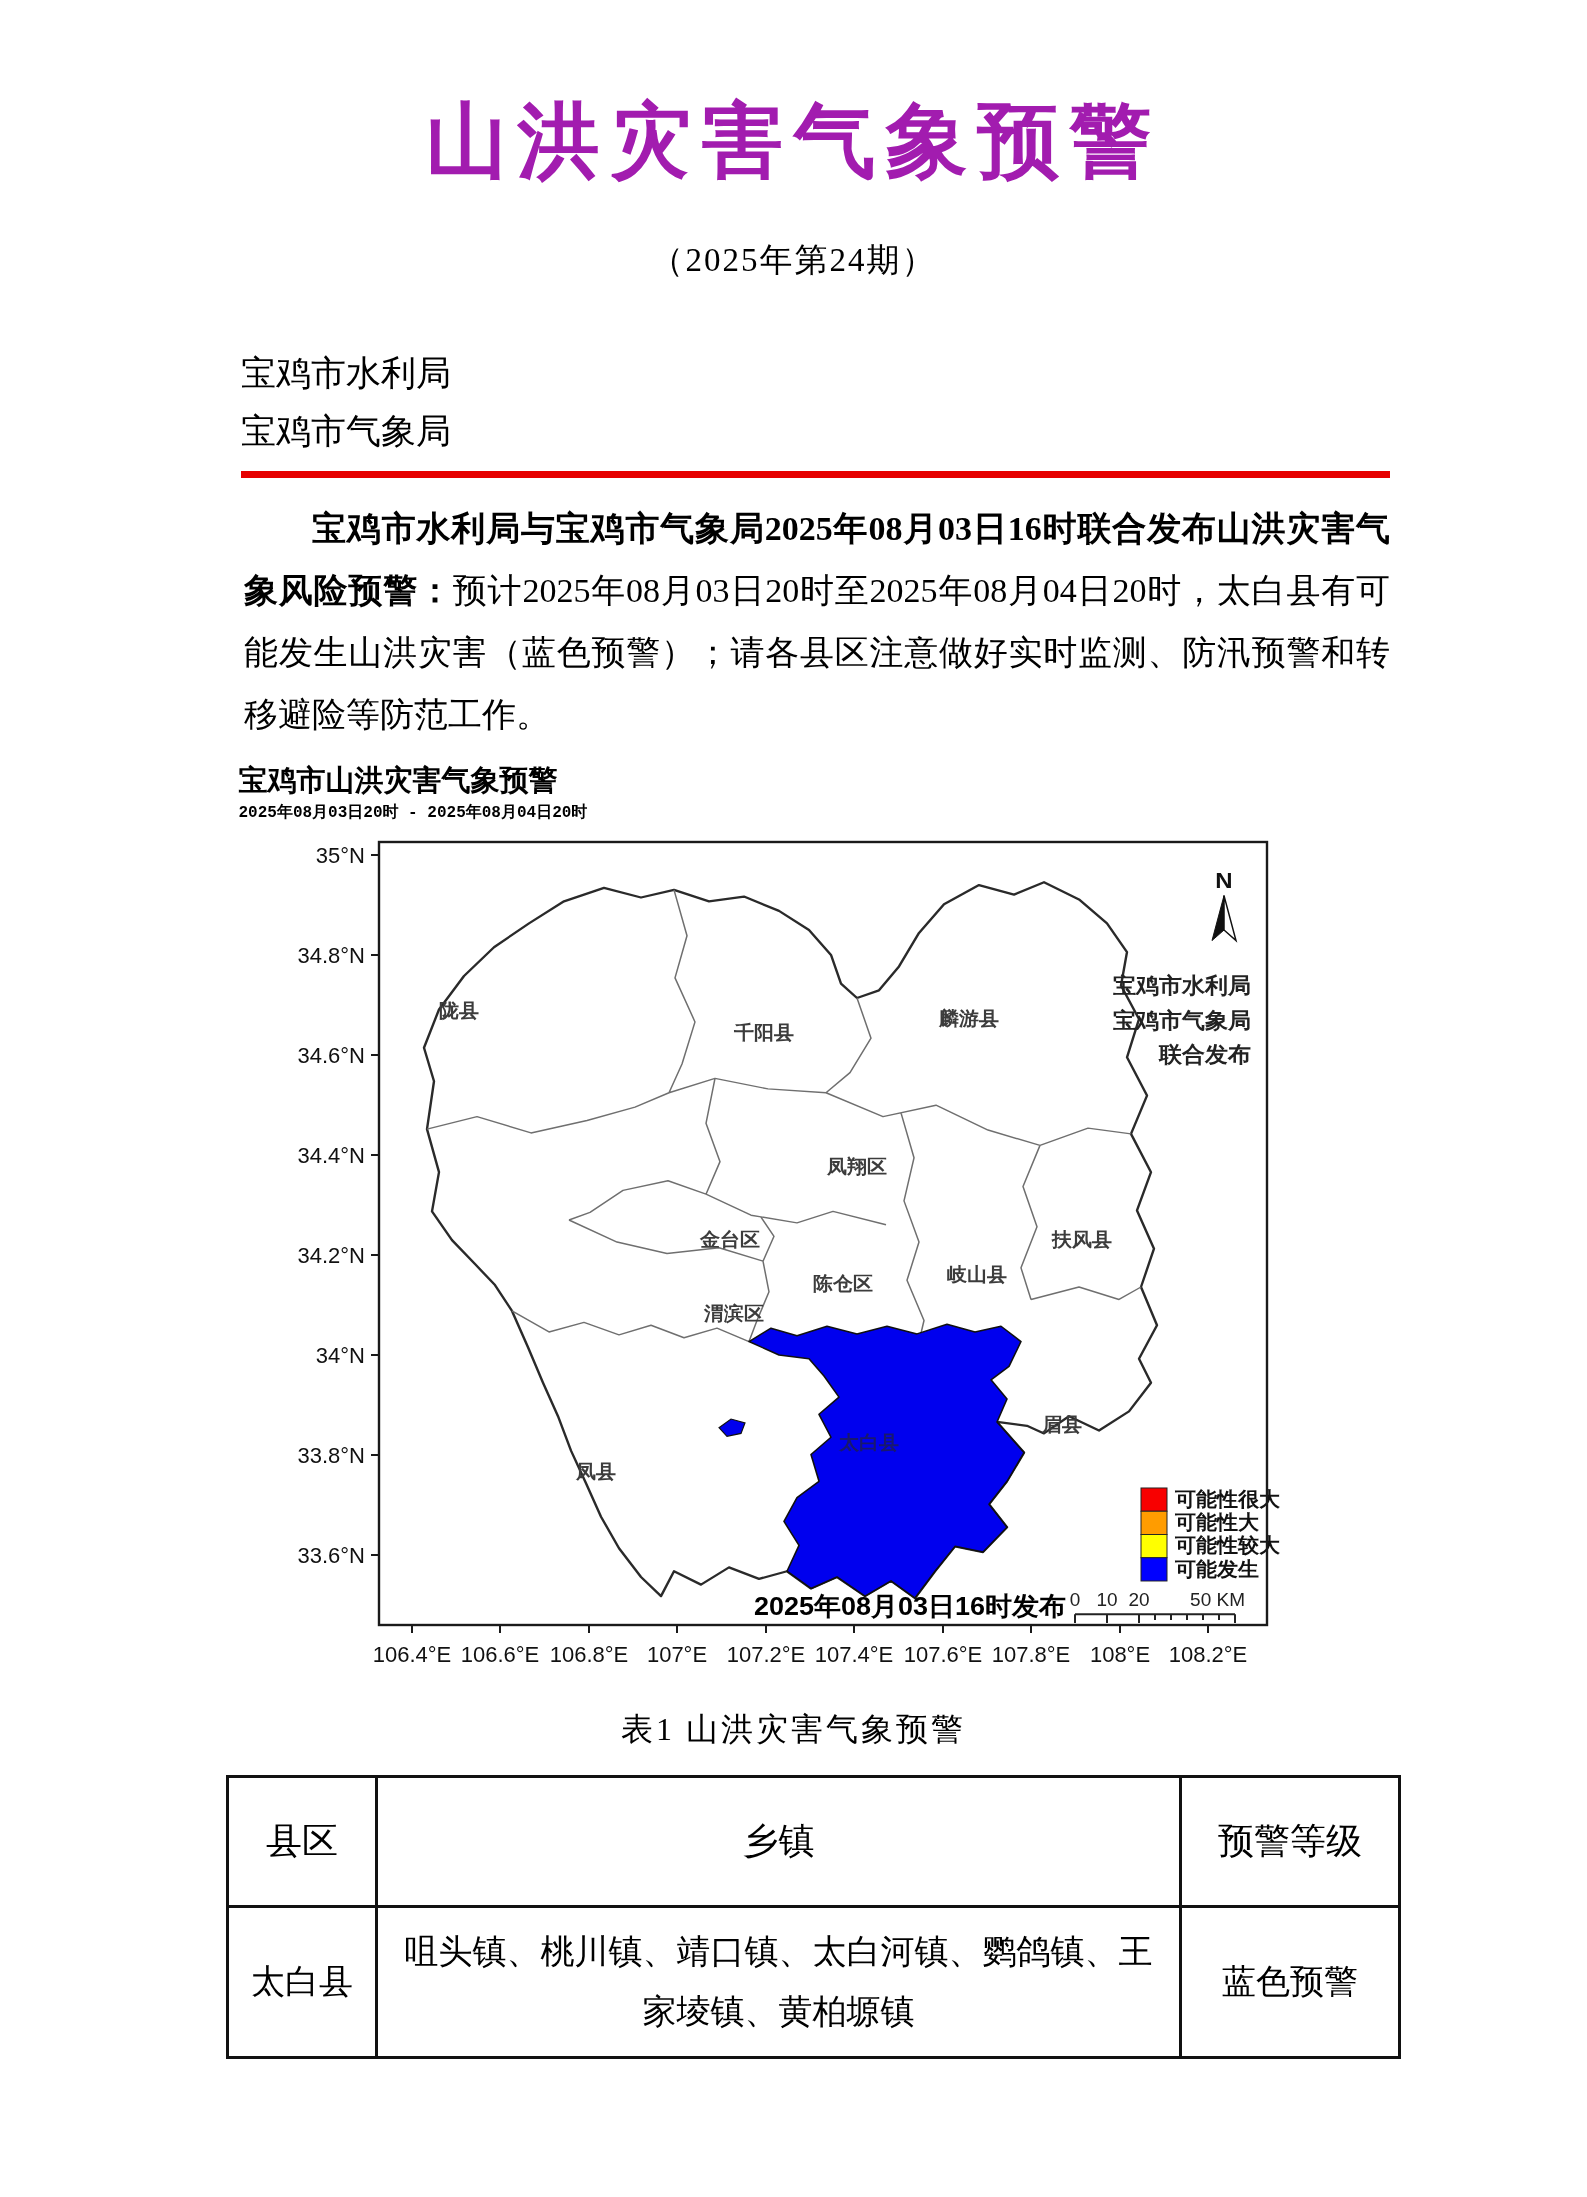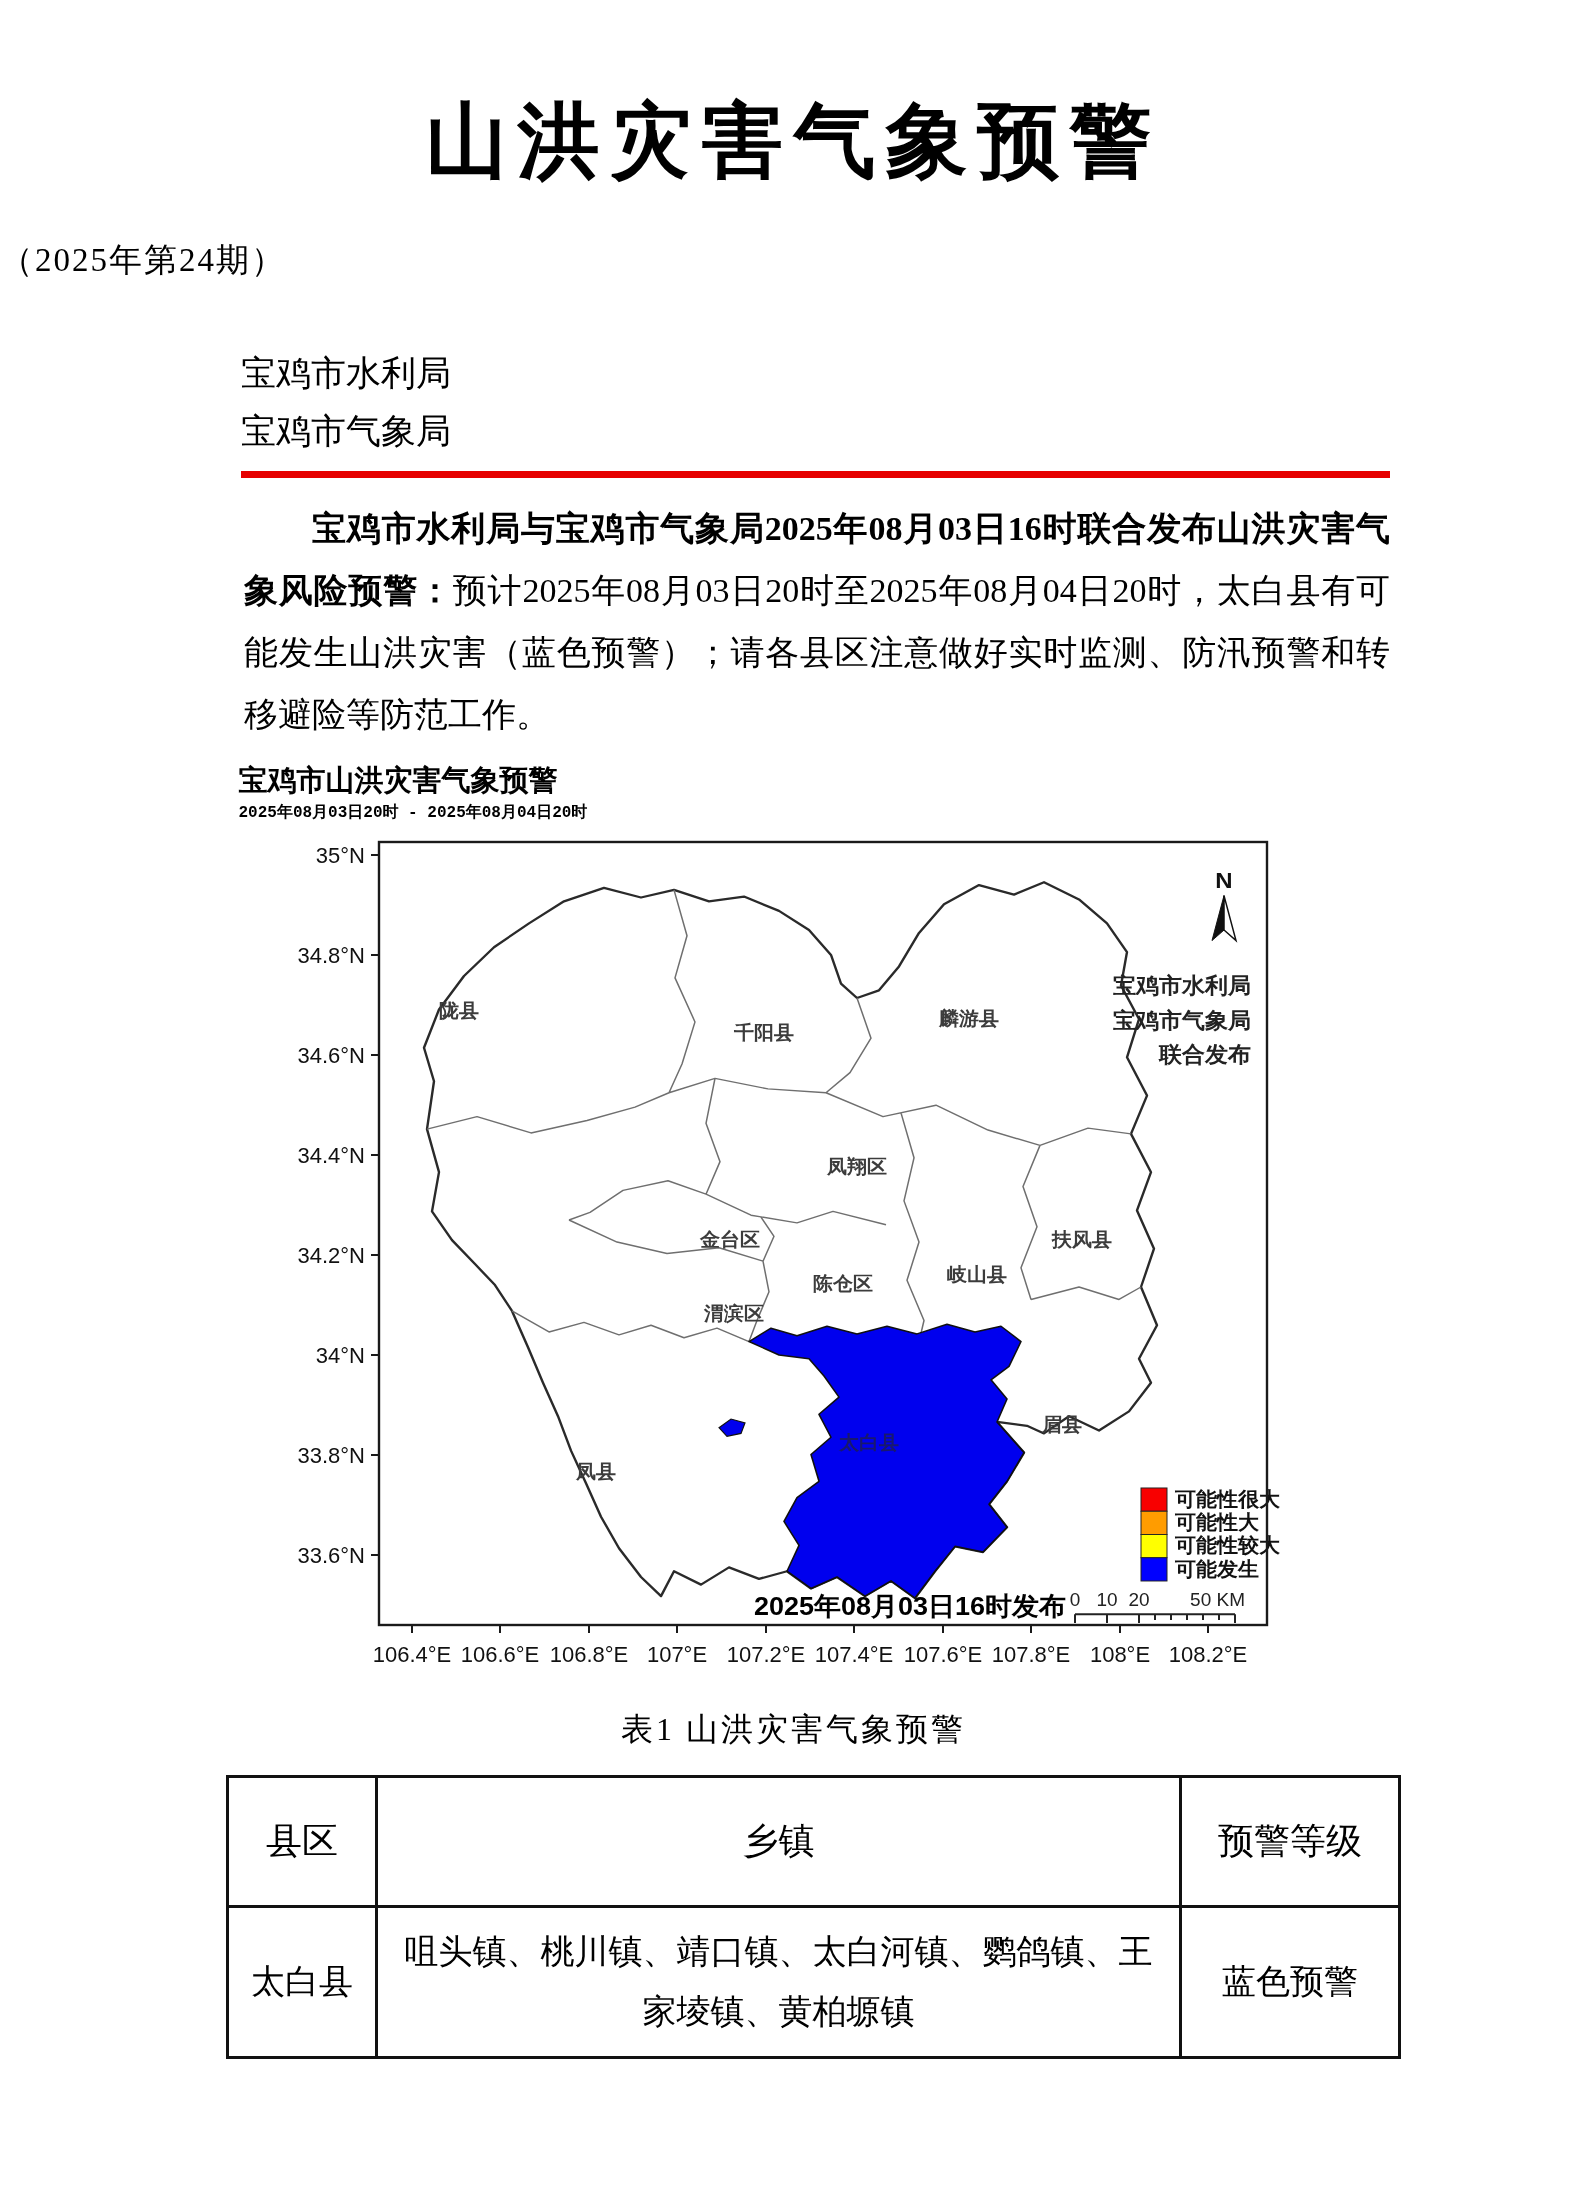--- a/index.html
+++ b/index.html
@@ -5,24 +5,24 @@
   * { margin:0; padding:0; box-sizing:border-box; }
   html,body { background:#ffffff; }
   body {
     width:1587px; height:2197px; overflow:hidden; position:relative;
     font-family:"Liberation Serif", serif; color:#000;
   }
   .doc-title {
     margin-top:92px; text-align:center;
     font-family:"Liberation Sans", sans-serif;
     font-size:82px; font-weight:900; letter-spacing:10px;
-    color:#000000; line-height:1.2;
+    color:#a21caf; line-height:1.2;
   }
   .doc-issue {
-    margin-top:48px; text-align:left;
+    margin-top:48px; text-align:center;
     font-size:33px; letter-spacing:2px;
   }
   .agency-block { margin:62px 197px 0 241px; font-size:35px; line-height:58px; }
   .agency-row { display:flex; justify-content:space-between; align-items:flex-end; }
   .red-rule { margin:10px 197px 0 241px; height:7px; background:#e60000; }
   .body-para {
     margin:20px 197px 0 244px;
     font-size:34px; line-height:62px;
     text-align:justify; text-indent:2em;font-family:Liberation Serif, serif;
   }

